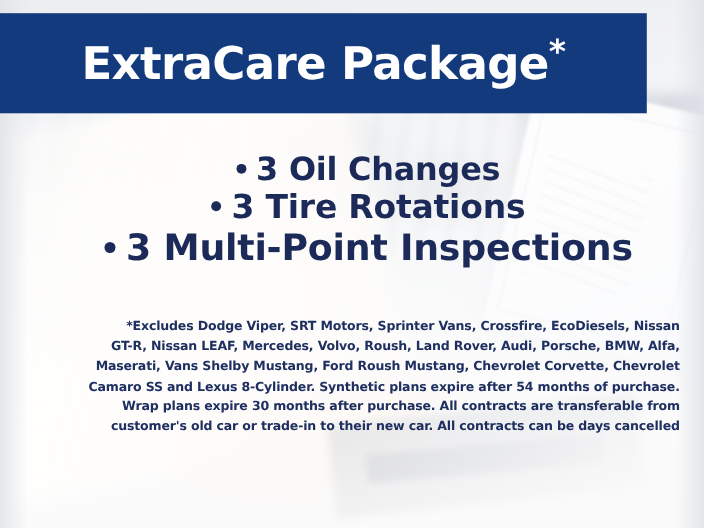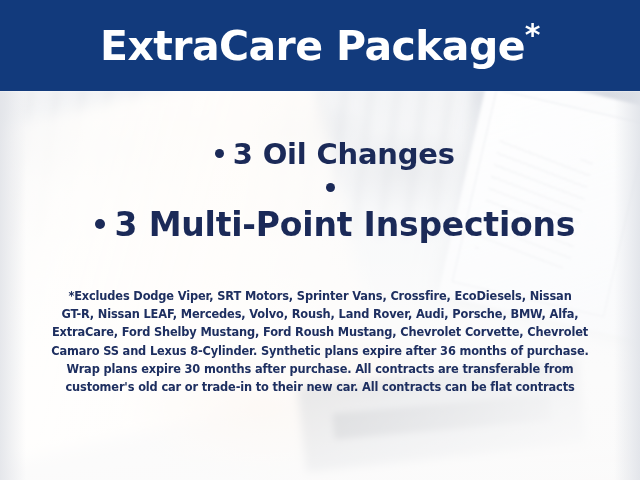--- a/index.html
+++ b/index.html
@@ -151,22 +151,22 @@
   .bg-edge-r {
     position: absolute;
     right: 0; top: 0; bottom: 0; width: 26px;
     background: linear-gradient(270deg, rgba(223,226,232,0.85), rgba(255,255,255,0));
   }
 
   
   .header {
     position: absolute;
     left: 0;
-    top: 0;
-    width: 640px;
+    top: 12px;
+    width: 588px;
     height: 91px;
     background: #123a7c;
     box-shadow: 0 1px 0 rgba(255,255,255,0.25);
     display: flex;
     align-items: center;
     justify-content: center;
     z-index: 5;
   }
   .header-title {
     color: #ffffff;
@@ -218,21 +218,21 @@
   .bullet-3 { font-size: 33px; }
   .bullet-3 .dot { width: 10px; height: 10px; }
 
   
   .disclaimer {
     position: absolute;
     left: 22px;
     top: 287px;
     width: 596px;
     z-index: 4;
-    text-align: center;
+    text-align: right;
     color: #1e2f60;
     font-family: "DejaVu Sans", sans-serif;
     font-size: 11.4px;
     font-weight: bold;
     line-height: 18.2px;
     letter-spacing: -0.15px;
   }
   .disclaimer p {
     margin: 0;
   }
@@ -257,26 +257,26 @@
     <div class="bg-edge-l"></div>
     <div class="bg-edge-r"></div>
   </div>
 
   <div class="header">
     <div class="header-title"><span>ExtraCare Package</span><span class="star">*</span></div>
   </div>
 
   <div class="bullets">
     <div class="bullet-line bullet-1"><span class="dot"></span><span>3 Oil Changes</span></div>
-    <div class="bullet-line bullet-2"><span class="dot"></span></div>
+    <div class="bullet-line bullet-2"><span class="dot"></span><span>3 Tire Rotations</span></div>
     <div class="bullet-line bullet-3"><span class="dot"></span><span>3 Multi-Point Inspections</span></div>
   </div>
 
   <div class="disclaimer">
     <p>*Excludes Dodge Viper, SRT Motors, Sprinter Vans, Crossfire, EcoDiesels, Nissan</p>
     <p>GT-R, Nissan LEAF, Mercedes, Volvo, Roush, Land Rover, Audi, Porsche, BMW, Alfa,</p>
-    <p>ExtraCare, Ford Shelby Mustang, Ford Roush Mustang, Chevrolet Corvette, Chevrolet</p>
-    <p>Camaro SS and Lexus 8-Cylinder. Synthetic plans expire after 36 months of purchase.</p>
+    <p>Maserati, Vans Shelby Mustang, Ford Roush Mustang, Chevrolet Corvette, Chevrolet</p>
+    <p>Camaro SS and Lexus 8-Cylinder. Synthetic plans expire after 54 months of purchase.</p>
     <p>Wrap plans expire 30 months after purchase. All contracts are transferable from</p>
-    <p>customer's old car or trade-in to their new car. All contracts can be flat contracts</p>
+    <p>customer's old car or trade-in to their new car. All contracts can be days cancelled</p>
   </div>
 
 </div>
 
 </body></html>

